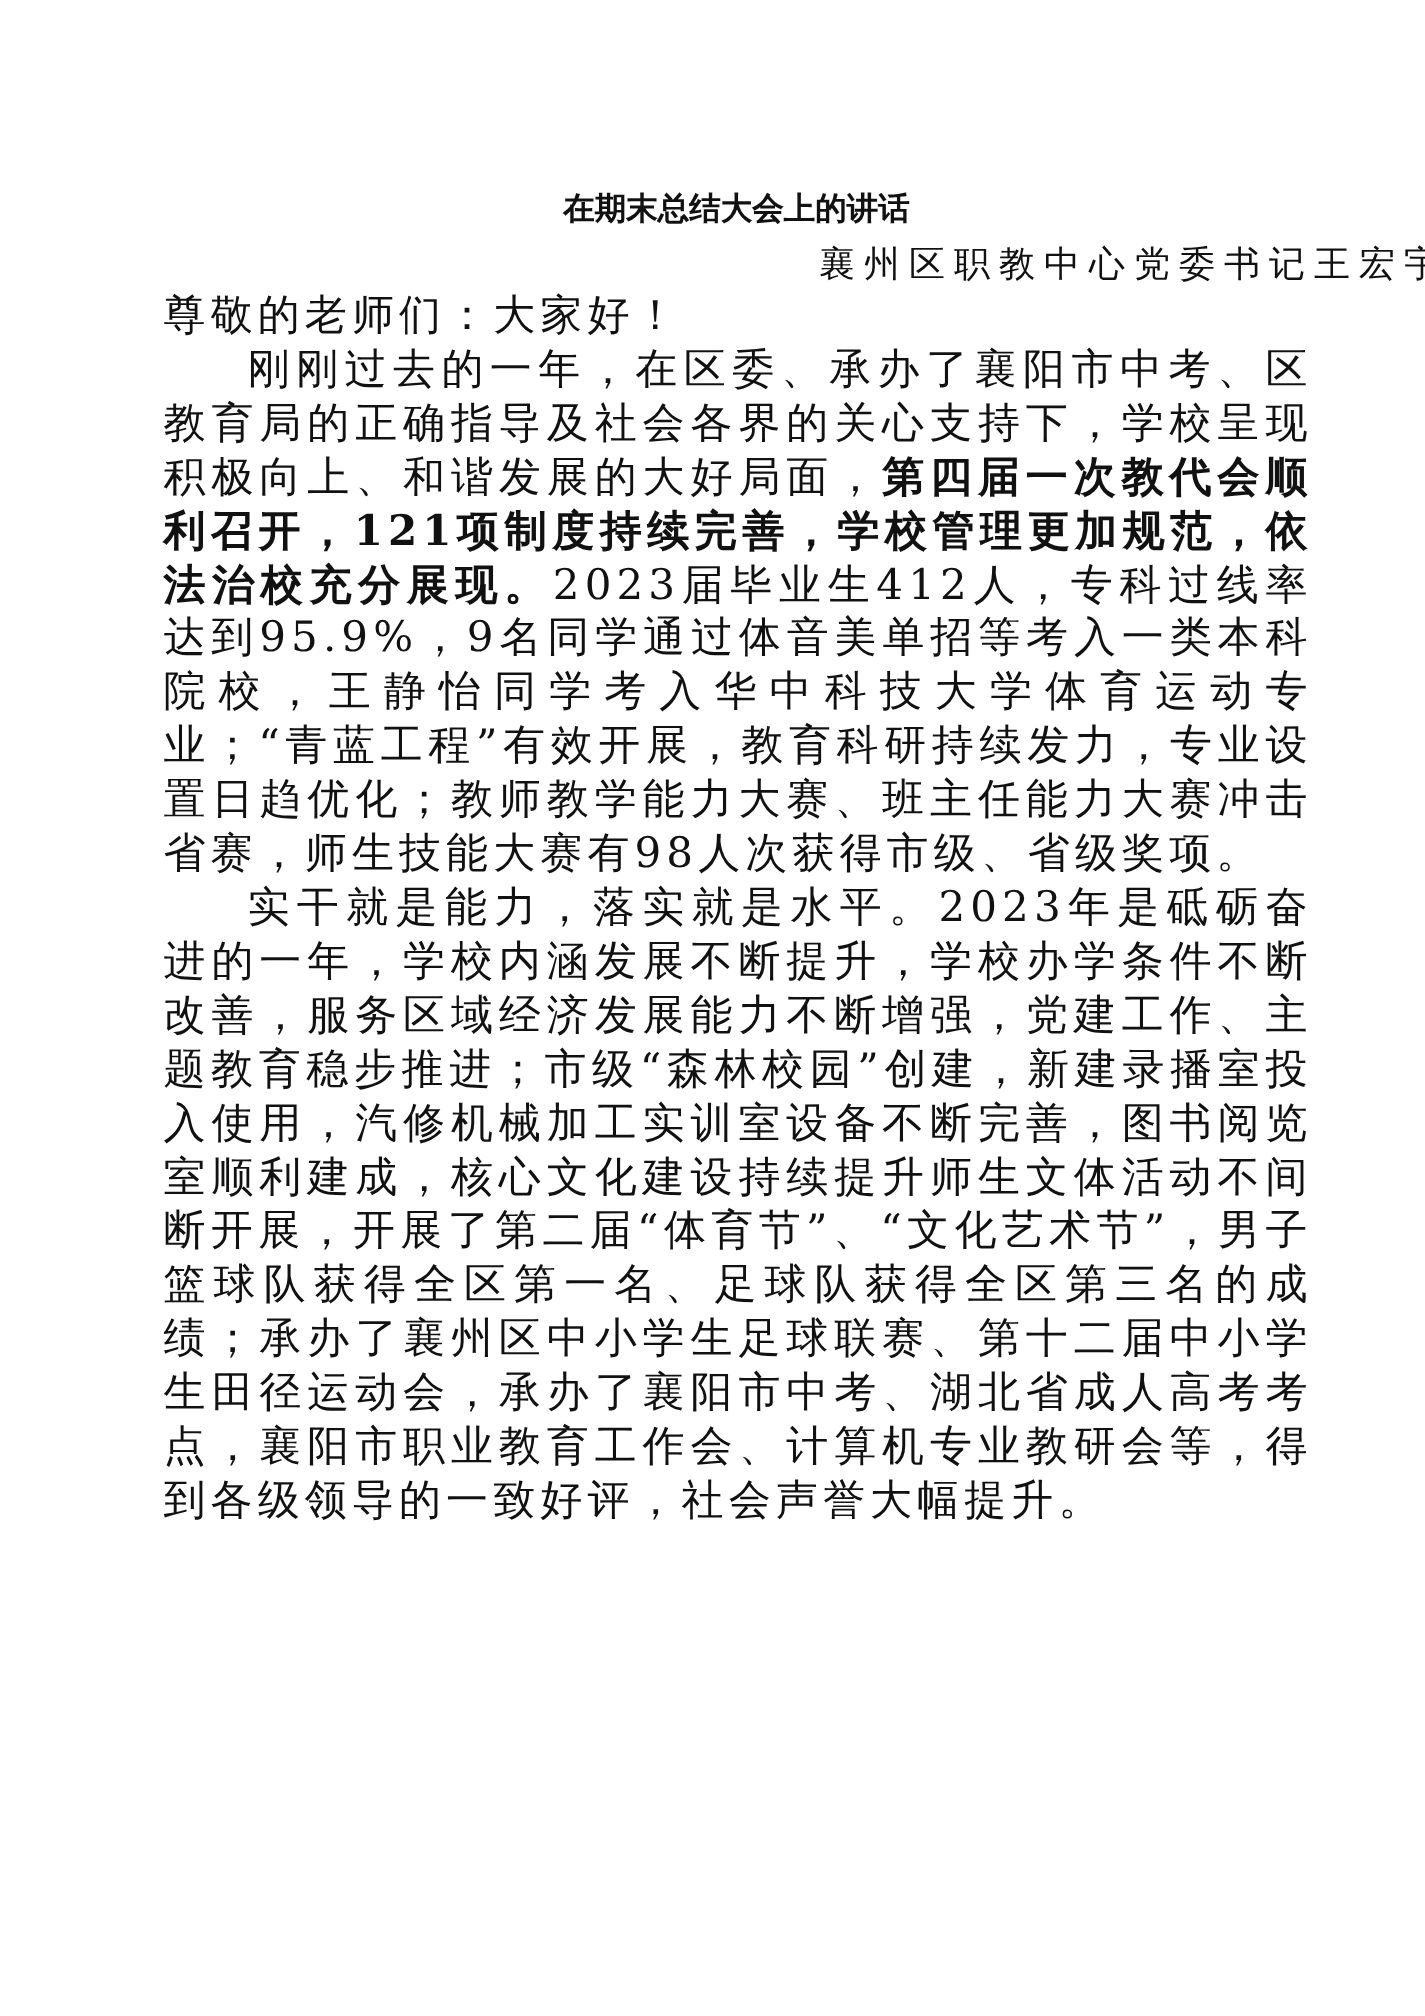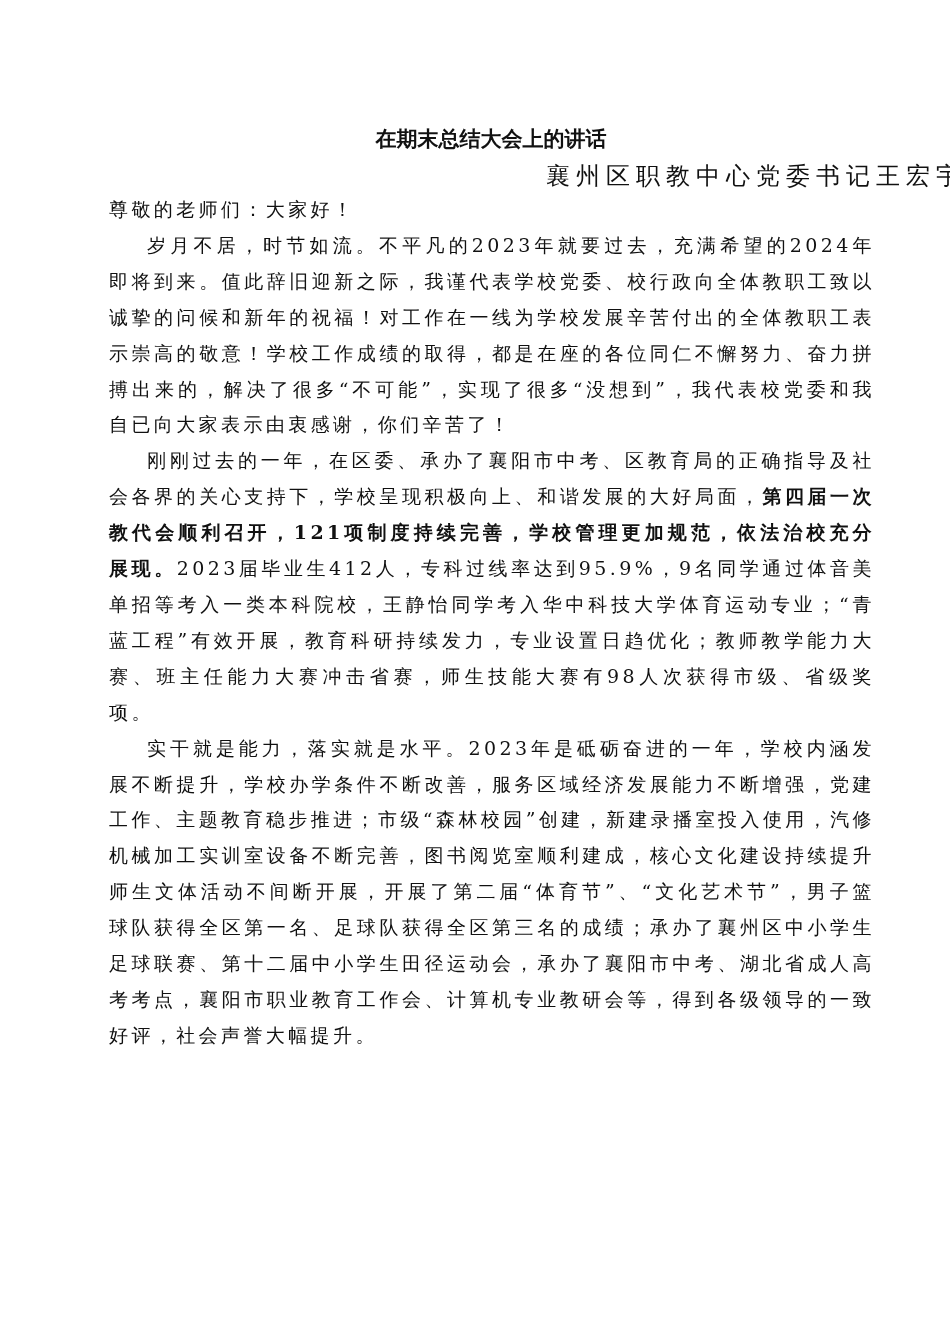--- a/index.html
+++ b/index.html
@@ -4,31 +4,30 @@
 <style>
   html, body { margin: 0; padding: 0; background: #ffffff; }
   body { width: 950px; height: 1344px; position: relative; overflow: hidden;
          font-family: "DejaVu Serif", "Liberation Serif", serif; color: #111; }
   .page { position: absolute; left: 16px; top: 0; width: 950px; height: 1344px; background: #fff; margin-top: 28px; }
   .title { position: absolute; left: 0; width: 950px; top: 96px; text-align: center;
            font-size: 21px; font-weight: bold; line-height: 30px; letter-spacing: 0px; }
   .subtitle { position: absolute; left: 0; width: 950px; top: 133px; text-align: right;
               font-size: 24px; line-height: 30px; letter-spacing: 6px; }
   .body { position: absolute; left: 93px; top: 164px; width: 766px;
-          font-size: 19px; line-height: 35.9px; letter-spacing: 3.4px; text-align: justify; }
+          font-size: 28px; line-height: 35.9px; letter-spacing: 3.4px; text-align: justify; }
   .greeting { margin: 0; }
   .para { margin: 0; text-indent: 2em; }
   .bold { font-weight: bold; }
 </style>
 </head>
 <body>
 
 <div class="page">
   <div class="title">在期末总结大会上的讲话</div>
   <div class="subtitle">襄州区职教中心党委书记王宏宇</div>
 
   <div class="body">
     <p class="greeting">尊敬的老师们：大家好！</p>
-    <p class="para">岁月不居，时节如流。不平凡的2023年就要过去，充满希望的2024年即将到来。值此辞旧迎新之际，我谨代表学校党委、校行政向全体教职工致以诚挚的问候和新年的祝福！对工作在一线为学校发展辛苦付出的全体教职工表示崇高的敬意！学校工作成绩的取得，都是在座的各位同仁不懈努力、奋力拼搏出来的，解决了很多“不可能”，实现了很多“没想到”，我代表校党委和我自已向大家表示由衷感谢，你们辛苦了！</p>
     <p class="para"><span>刚刚过去的一年，在区委、承办了襄阳市中考、区教育局的正确指导及社会各界的关心支持下，学校呈现积极向上、和谐发展的大好局面，</span><span class="bold">第四届一次教代会顺利召开，121项制度持续完善，学校管理更加规范，依法治校充分展现。</span><span>2023届毕业生412人，专科过线率达到95.9%，9名同学通过体音美单招等考入一类本科院校，王静怡同学考入华中科技大学体育运动专业；“青蓝工程”有效开展，教育科研持续发力，专业设置日趋优化；教师教学能力大赛、班主任能力大赛冲击省赛，师生技能大赛有98人次获得市级、省级奖项。</span></p>
     <p class="para">实干就是能力，落实就是水平。2023年是砥砺奋进的一年，学校内涵发展不断提升，学校办学条件不断改善，服务区域经济发展能力不断增强，党建工作、主题教育稳步推进；市级“森林校园”创建，新建录播室投入使用，汽修机械加工实训室设备不断完善，图书阅览室顺利建成，核心文化建设持续提升师生文体活动不间断开展，开展了第二届“体育节”、“文化艺术节”，男子篮球队获得全区第一名、足球队获得全区第三名的成绩；承办了襄州区中小学生足球联赛、第十二届中小学生田径运动会，承办了襄阳市中考、湖北省成人高考考点，襄阳市职业教育工作会、计算机专业教研会等，得到各级领导的一致好评，社会声誉大幅提升。</p>
   </div>
 </div>
 
 </body></html>

